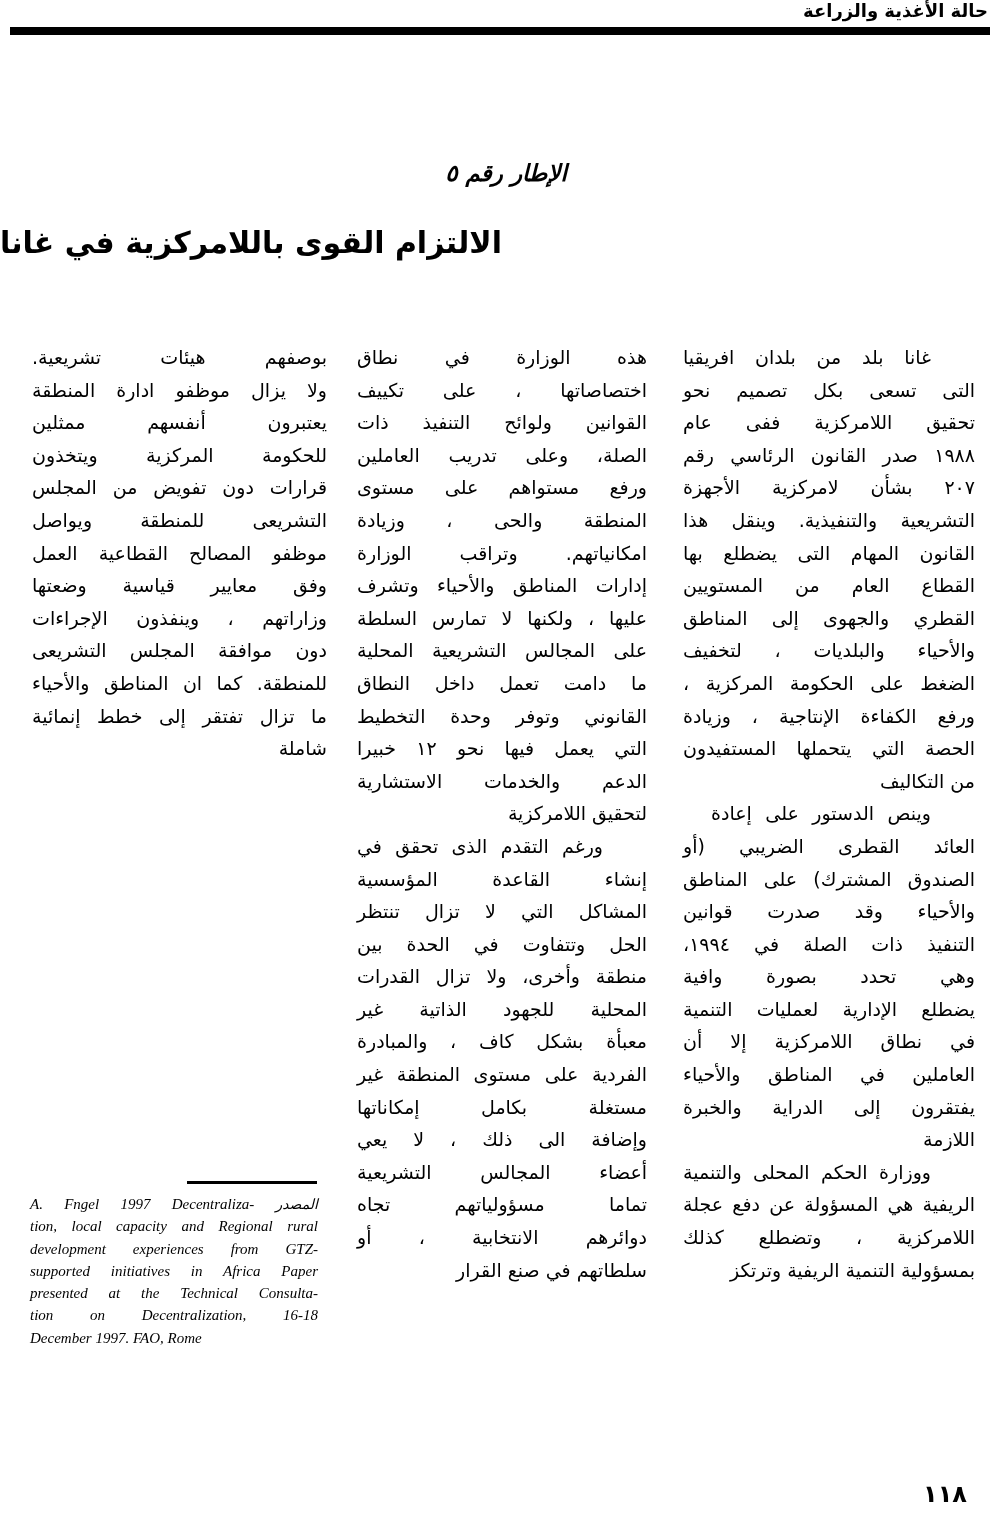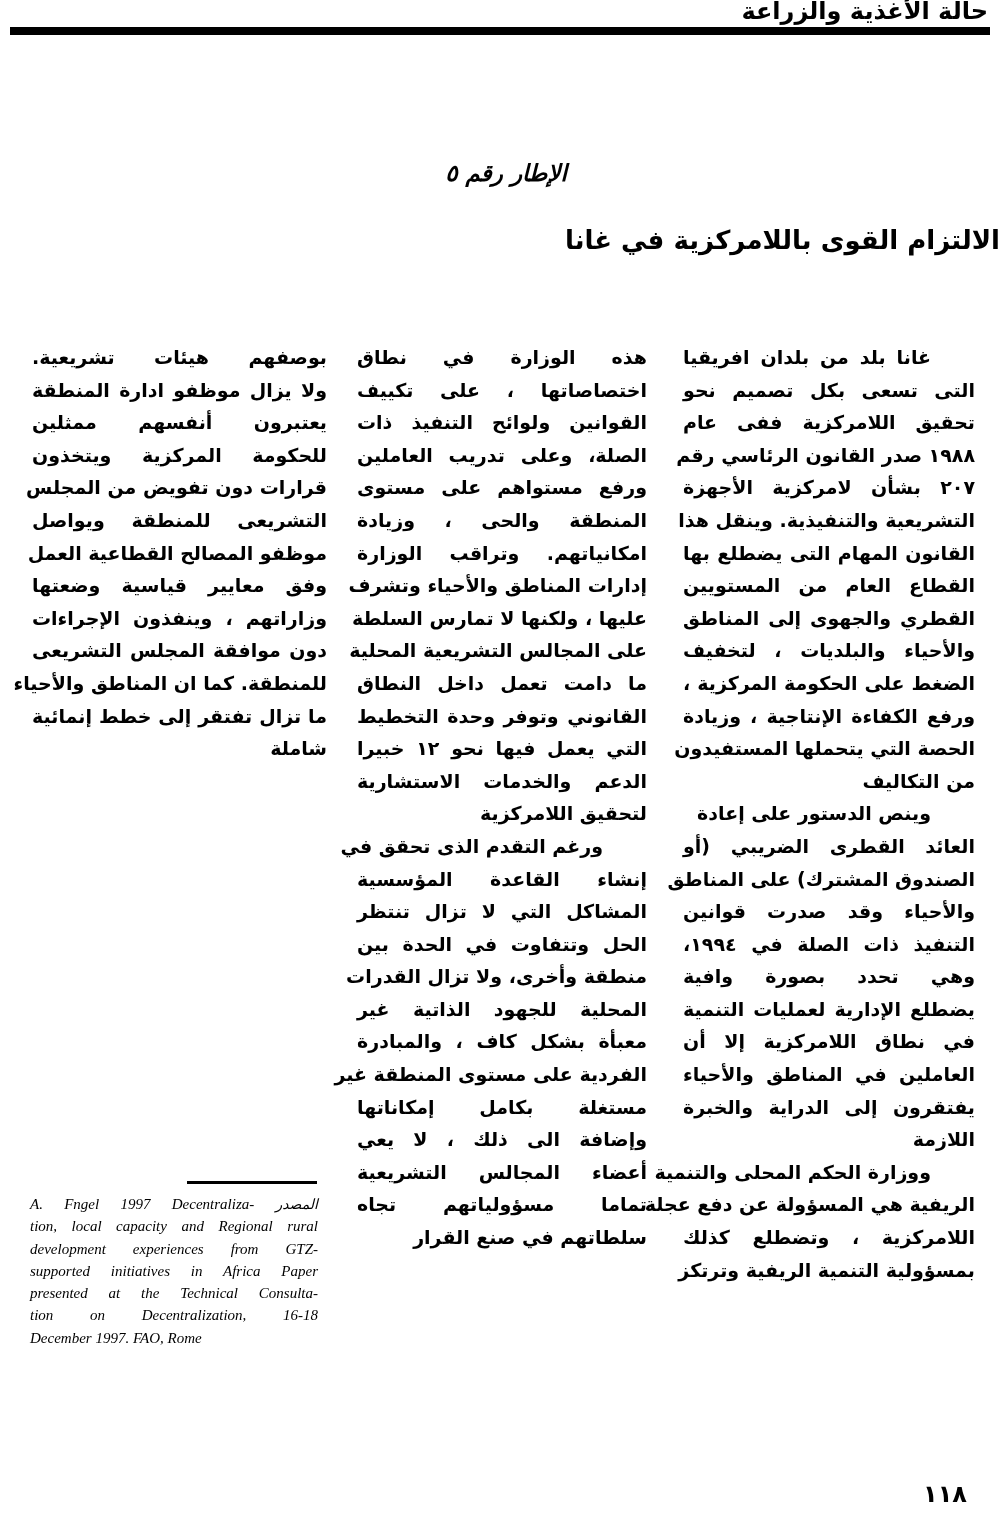--- a/index.html
+++ b/index.html
@@ -2,36 +2,36 @@
 <html><head>
 <meta charset="utf-8">
 <style>
   html, body { margin: 0; padding: 0; background: #ffffff; }
   body {
     width: 1000px; height: 1513px; position: relative; overflow: hidden;
     font-family: "DejaVu Sans", sans-serif; color: #000;
   }
   .running-head {
     position: absolute; top: 0; right: 12px;
-    font-size: 24px; font-weight: bold; direction: rtl; line-height: 22px;
+    font-size: 18px; font-weight: bold; direction: rtl; line-height: 22px;
   }
   .head-rule {
     position: absolute; top: 27px; left: 10px; right: 10px; height: 8px; background: #000;
   }
   .box-label {
     position: absolute; top: 160px; left: 12px; right: 0; text-align: center;
     direction: rtl; font-size: 23px; font-style: italic; font-weight: bold;
   }
   .box-title {
-    position: absolute; top: 225px; left: 0; right: 0; text-align: right;
-    direction: rtl; font-size: 26px; font-weight: bold;
+    position: absolute; top: 225px; left: 0; right: 0; text-align: left;
+    direction: rtl; font-size: 30px; font-weight: bold;
   }
   .col {
     position: absolute; top: 341px; direction: rtl; text-align: justify;
-    font-size: 19px; font-weight: bold; line-height: 32.6px;
+    font-size: 19px; font-weight: normal; line-height: 32.6px;
   }
   .col p { margin: 0; }
   .col-right { left: 683px; width: 292px; }
   .col-mid { left: 357px; width: 290px; }
   .col-left { left: 32px; width: 295px; }
   .line { display: block; text-align-last: justify; white-space: nowrap; }
   .line.last { text-align-last: right; }
   .fn-rule {
     position: absolute; top: 1181px; left: 187px; width: 130px; height: 3px; background: #000;
   }
@@ -118,20 +118,21 @@
       <span class="line">المشاكل التي لا تزال تنتظر</span>
       <span class="line">الحل وتتفاوت في الحدة بين</span>
       <span class="line">منطقة وأخرى، ولا تزال القدرات</span>
       <span class="line">المحلية للجهود الذاتية غير</span>
       <span class="line">معبأة بشكل كاف ، والمبادرة</span>
       <span class="line">الفردية على مستوى المنطقة غير</span>
       <span class="line">مستغلة بكامل إمكاناتها</span>
       <span class="line">وإضافة الى ذلك ، لا يعي</span>
       <span class="line">أعضاء المجالس التشريعية</span>
       <span class="line">تماما مسؤولياتهم تجاه</span>
+      <span class="line">دوائرهم الانتخابية ، أو</span>
       <span class="line last">سلطاتهم في صنع القرار</span>
     </p>
   </div>
 <div class="col col-left">
     <p>
       <span class="line">بوصفهم هيئات تشريعية.</span>
       <span class="line">ولا يزال موظفو ادارة المنطقة</span>
       <span class="line">يعتبرون أنفسهم ممثلين</span>
       <span class="line">للحكومة المركزية ويتخذون</span>
       <span class="line">قرارات دون تفويض من المجلس</span>

